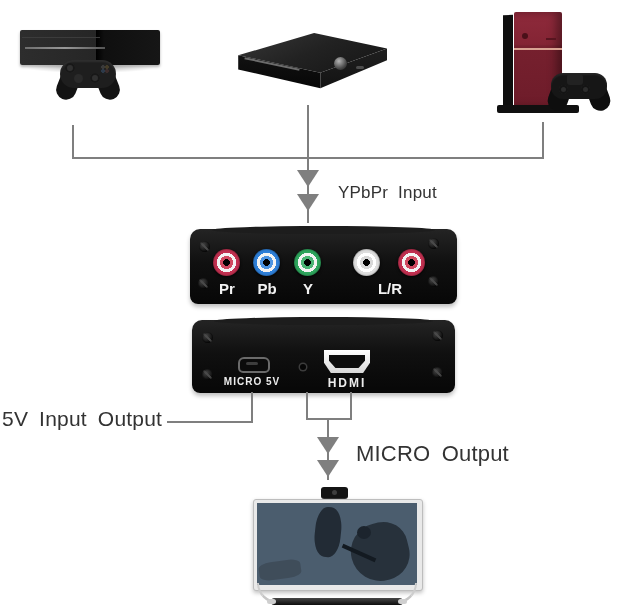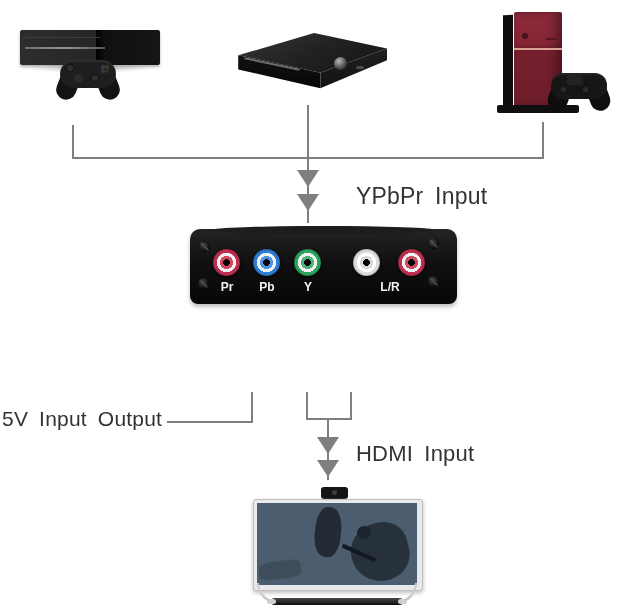--- a/index.html
+++ b/index.html
@@ -8,21 +8,21 @@
   .abs{position:absolute;}
 
   
   .line{position:absolute;background:#7f7f7f;}
   .arrow-down{position:absolute;width:0;height:0;
     border-left:11px solid transparent;border-right:11px solid transparent;
     border-top:17px solid #7f7f7f;}
 
   
   .diagram-label{position:absolute;color:#333333;word-spacing:5px;letter-spacing:.2px;}
-  .lbl-ypbpr{left:356px;top:183px;font-size:23px;}
+  .lbl-ypbpr{left:338px;top:183px;font-size:17px;}
   .lbl-power{left:2px;top:407px;font-size:21px;}
   .lbl-hdmi{left:356px;top:441px;font-size:22px;}
 
   
   .converter{position:absolute;background:linear-gradient(180deg,#242424 0%,#101010 45%,#070707 100%);
     border-radius:10px 10px 8px 8px;box-shadow:0 3px 4px rgba(0,0,0,.25);}
   .converter::before{content:'';position:absolute;top:-3px;left:22px;right:22px;height:8px;
     background:#1d1d1d;border-radius:50%;}
   .box-front{left:190px;top:229px;width:267px;height:75px;}
   .box-rear{left:192px;top:320px;width:263px;height:73px;}
@@ -33,21 +33,21 @@
 
   
   .rca{position:absolute;top:20px;width:27px;height:27px;border-radius:50%;
     box-shadow:0 1px 3px rgba(0,0,0,.9), inset 0 0 2px rgba(0,0,0,.6);}
   .rca-red{background:radial-gradient(circle,#000 0 3.5px,#d04a60 3.5px 6.5px,#f3f3f3 6.5px 9.5px,#c13050 9.5px 100%);}
   .rca-blue{background:radial-gradient(circle,#000 0 3.5px,#4d94e2 3.5px 6.5px,#f3f3f3 6.5px 9.5px,#2e7fd8 9.5px 100%);}
   .rca-green{background:radial-gradient(circle,#000 0 3.5px,#4bb475 3.5px 6.5px,#f3f3f3 6.5px 9.5px,#2ea45c 9.5px 100%);}
   .rca-white{background:radial-gradient(circle,#000 0 3.5px,#d8d8d8 3.5px 6.5px,#ffffff 6.5px 9.5px,#dedede 9.5px 100%);}
   .p-pr{left:23px;} .p-pb{left:63px;} .p-y{left:104px;} .p-l{left:163px;} .p-r{left:208px;}
   .port-label{position:absolute;top:51px;width:34px;text-align:center;color:#f2f2f2;
-    font-size:12px;font-weight:bold;}
+    font-size:15px;font-weight:bold;}
   .pl-pr{left:20px;} .pl-pb{left:60px;} .pl-y{left:101px;} .pl-lr{left:183px;}
 
   
   .microusb{position:absolute;left:46px;top:37px;width:28px;height:12px;background:#0b0b0b;
     border:2px solid #6a6a6a;border-radius:6px 6px 5px 5px;}
   .microusb::after{content:'';position:absolute;left:6px;top:3px;width:12px;height:3px;
     background:#3d3d3d;border-radius:2px;}
   .led-hole{position:absolute;left:108px;top:44px;width:6px;height:6px;border-radius:50%;
     background:#060606;box-shadow:0 0 0 1.5px #3c3c3c;}
   .hdmi-port{position:absolute;left:132px;top:30px;width:46px;height:23px;
@@ -225,31 +225,42 @@
     <div class="rca rca-blue p-pb"></div>
     <div class="rca rca-green p-y"></div>
     <div class="rca rca-white p-l"></div>
     <div class="rca rca-red p-r"></div>
     <div class="port-label pl-pr">Pr</div>
     <div class="port-label pl-pb">Pb</div>
     <div class="port-label pl-y">Y</div>
     <div class="port-label pl-lr">L/R</div>
   </div>
 
+  <div class="converter box-rear">
+    <div class="screw" style="left:10px;top:12px;"></div>
+    <div class="screw" style="left:240px;top:10px;"></div>
+    <div class="screw" style="left:10px;top:49px;"></div>
+    <div class="screw" style="left:240px;top:47px;"></div>
+    <div class="microusb"></div>
+    <div class="led-hole"></div>
+    <div class="hdmi-port"></div>
+    <div class="rear-label rl-power">MICRO 5V</div>
+    <div class="rear-label rl-hdmi">HDMI</div>
+  </div>
 
   <div class="line" style="left:251px;top:392px;width:2px;height:31px;"></div>
   <div class="line" style="left:167px;top:421px;width:86px;height:2px;"></div>
   <div class="line" style="left:306px;top:392px;width:2px;height:28px;"></div>
   <div class="line" style="left:350px;top:392px;width:2px;height:28px;"></div>
   <div class="line" style="left:306px;top:418px;width:46px;height:2px;"></div>
   <div class="line" style="left:327px;top:418px;width:2px;height:62px;"></div>
   <div class="arrow-down" style="left:317px;top:437px;"></div>
   <div class="arrow-down" style="left:317px;top:460px;"></div>
   <div class="diagram-label lbl-power">5V Input Output</div>
-  <div class="diagram-label lbl-hdmi">HDMI Input</div>
+  <div class="diagram-label lbl-hdmi">MICRO Output</div>
 
   <div class="abs tv">
     <div class="tv-cam"></div>
     <div class="tv-frame"></div>
     <div class="tv-screen">
       <div class="fig fig-debris"></div>
       <div class="fig fig-mech"></div>
       <div class="fig fig-soldier"></div>
       <div class="fig fig-head"></div>
       <div class="fig fig-gun"></div>

